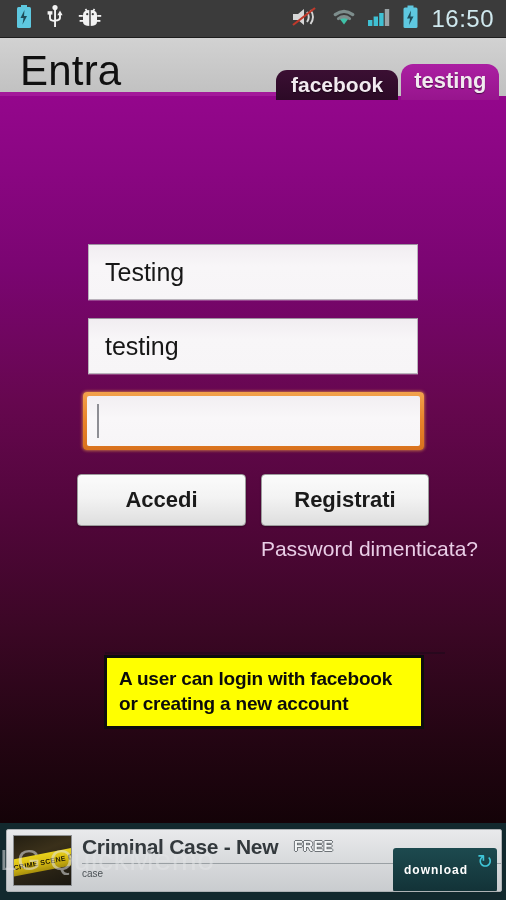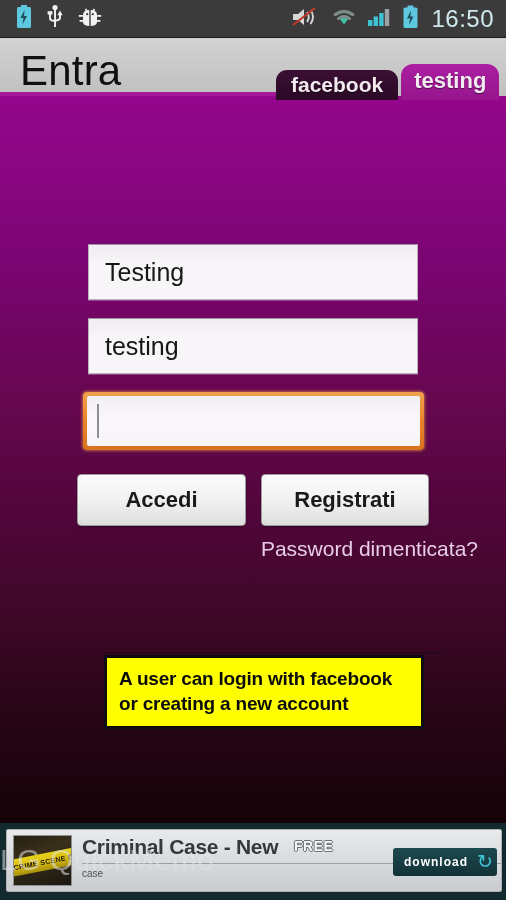--- a/index.html
+++ b/index.html
@@ -318,21 +318,21 @@
     position: absolute;
     left: 10px;
     top: 38px;
     font-size: 10px;
     color: #4b5155;
   }
   .ad-dl {
     position: absolute;
     right: 4px;
     top: 18px;
-    height: 28px;
+    height: 44px;
     min-width: 104px;
     background: linear-gradient(to bottom, #1d4a4f 0%, #123237 100%);
     border-radius: 3px;
     color: #ffffff;
     font-size: 12px;
     font-weight: 700;
     letter-spacing: 1px;
     display: flex;
     align-items: center;
     justify-content: center;

